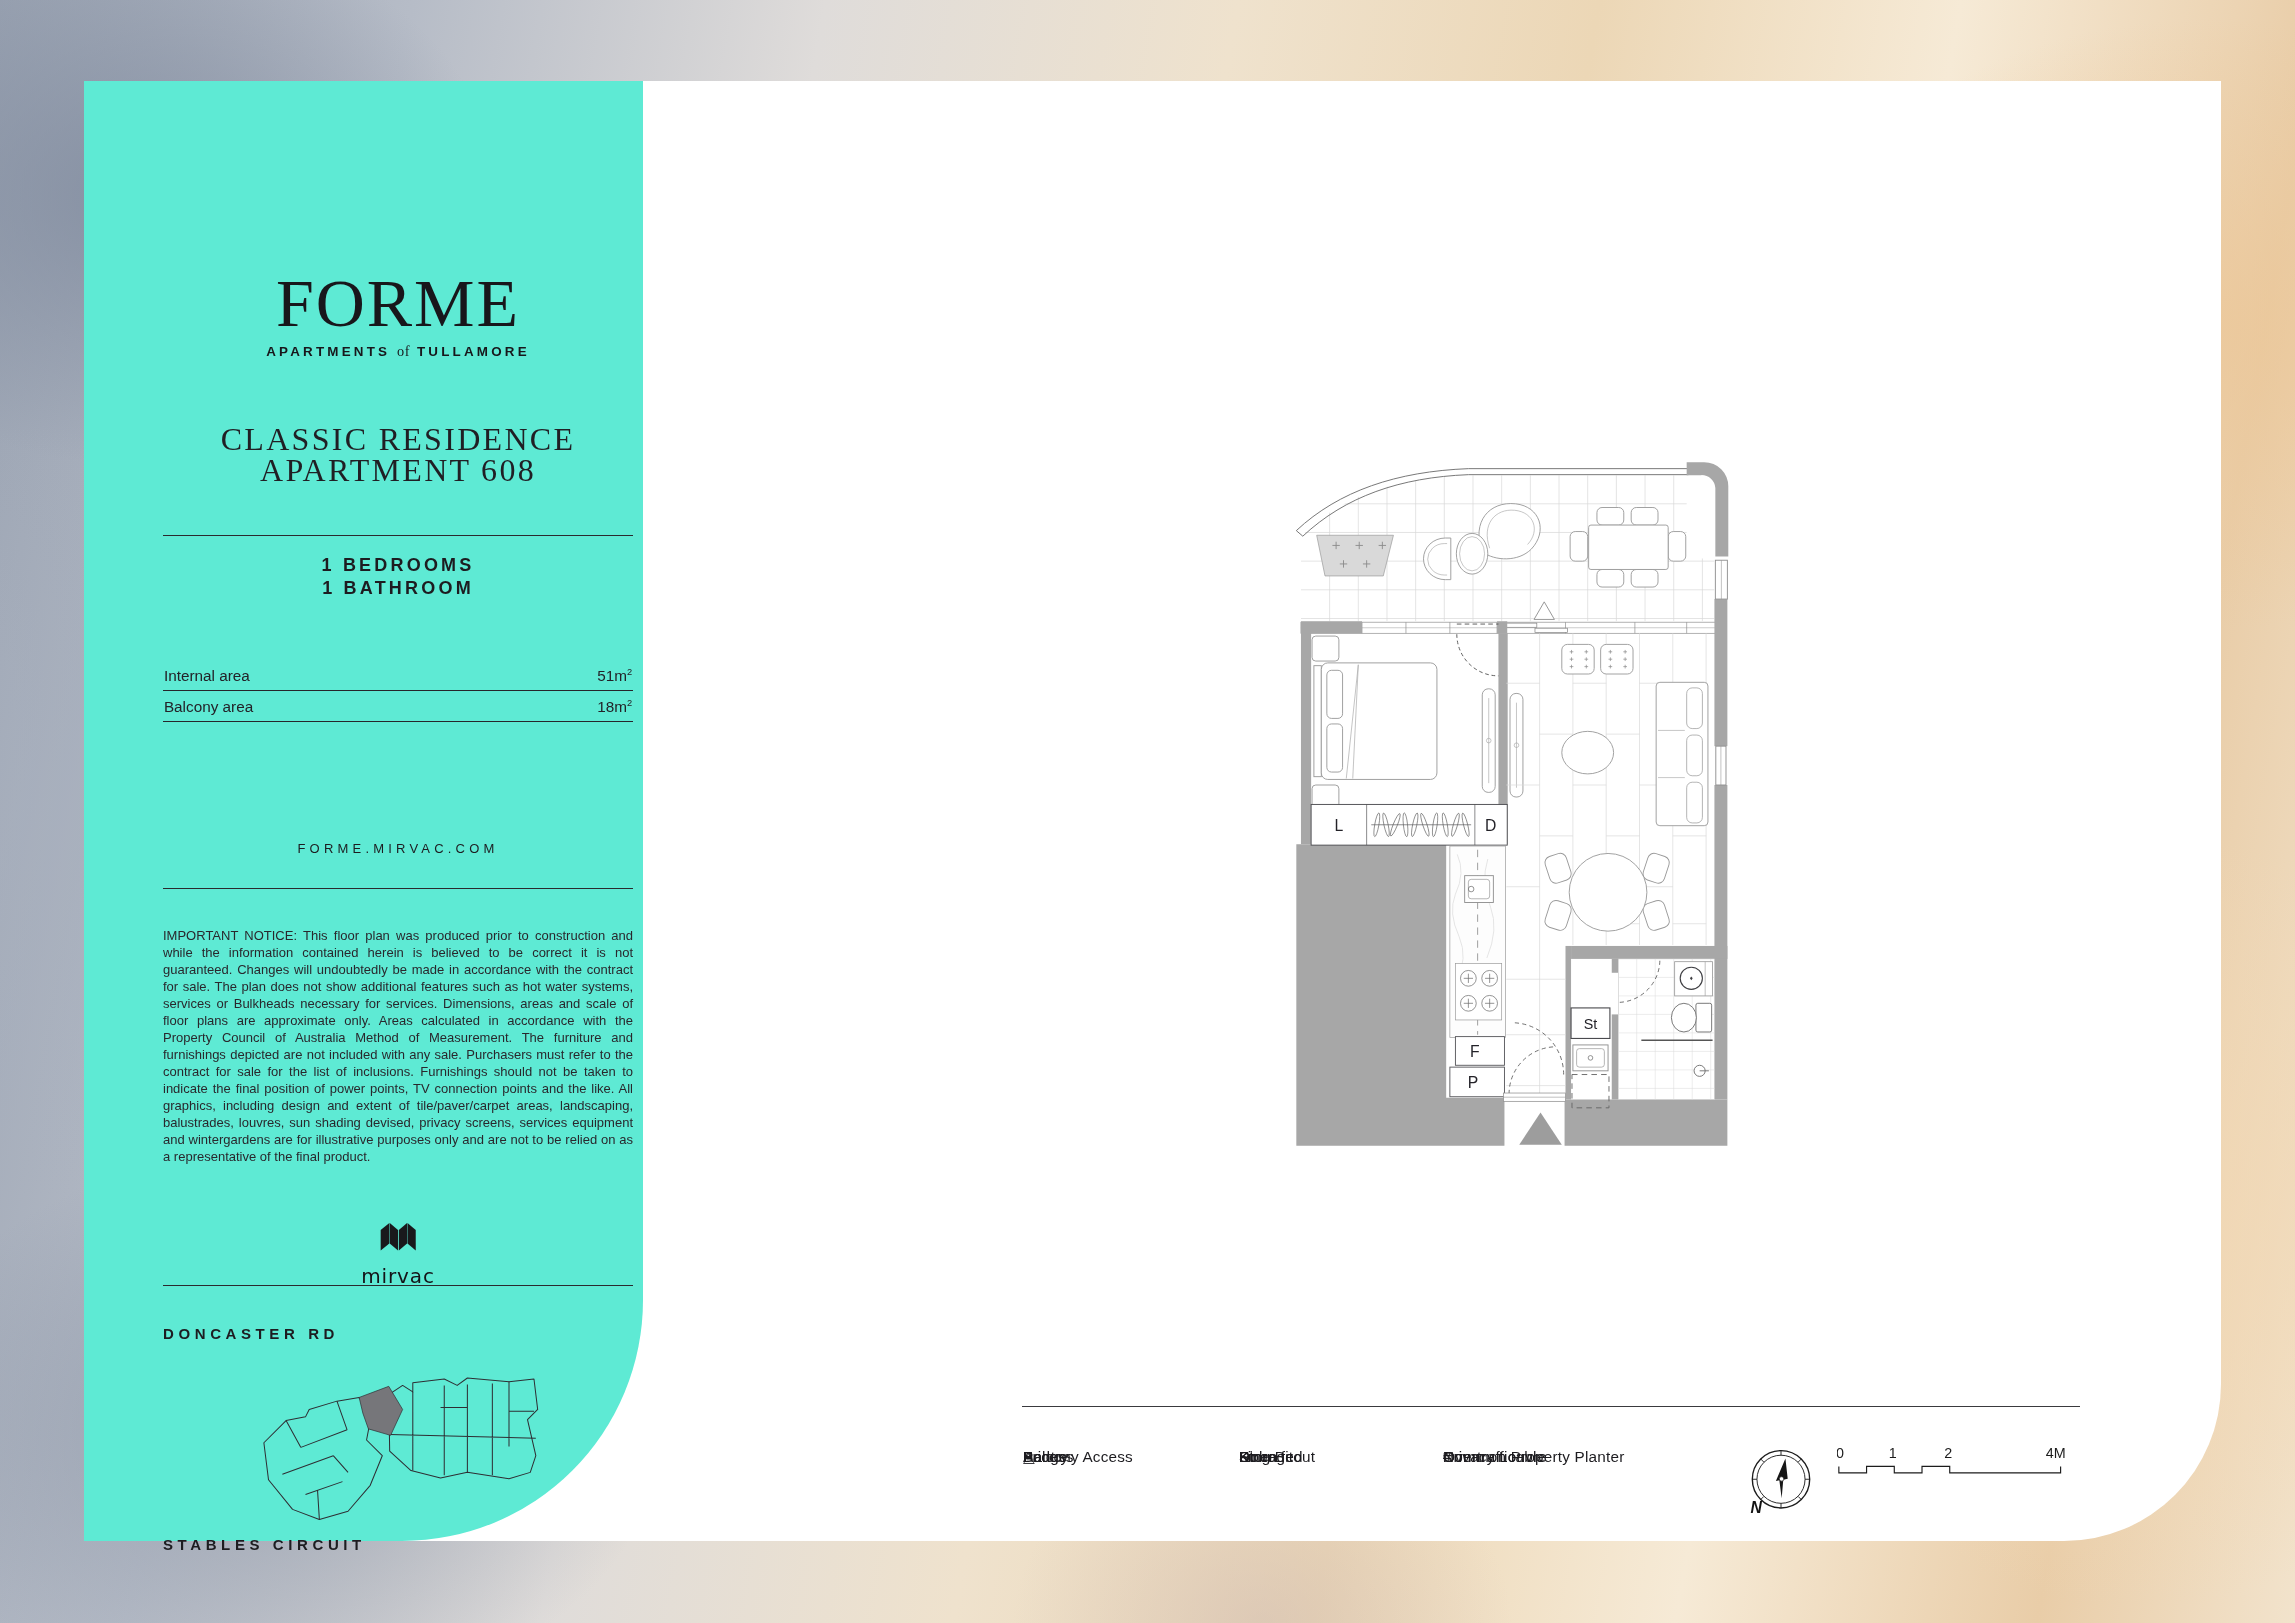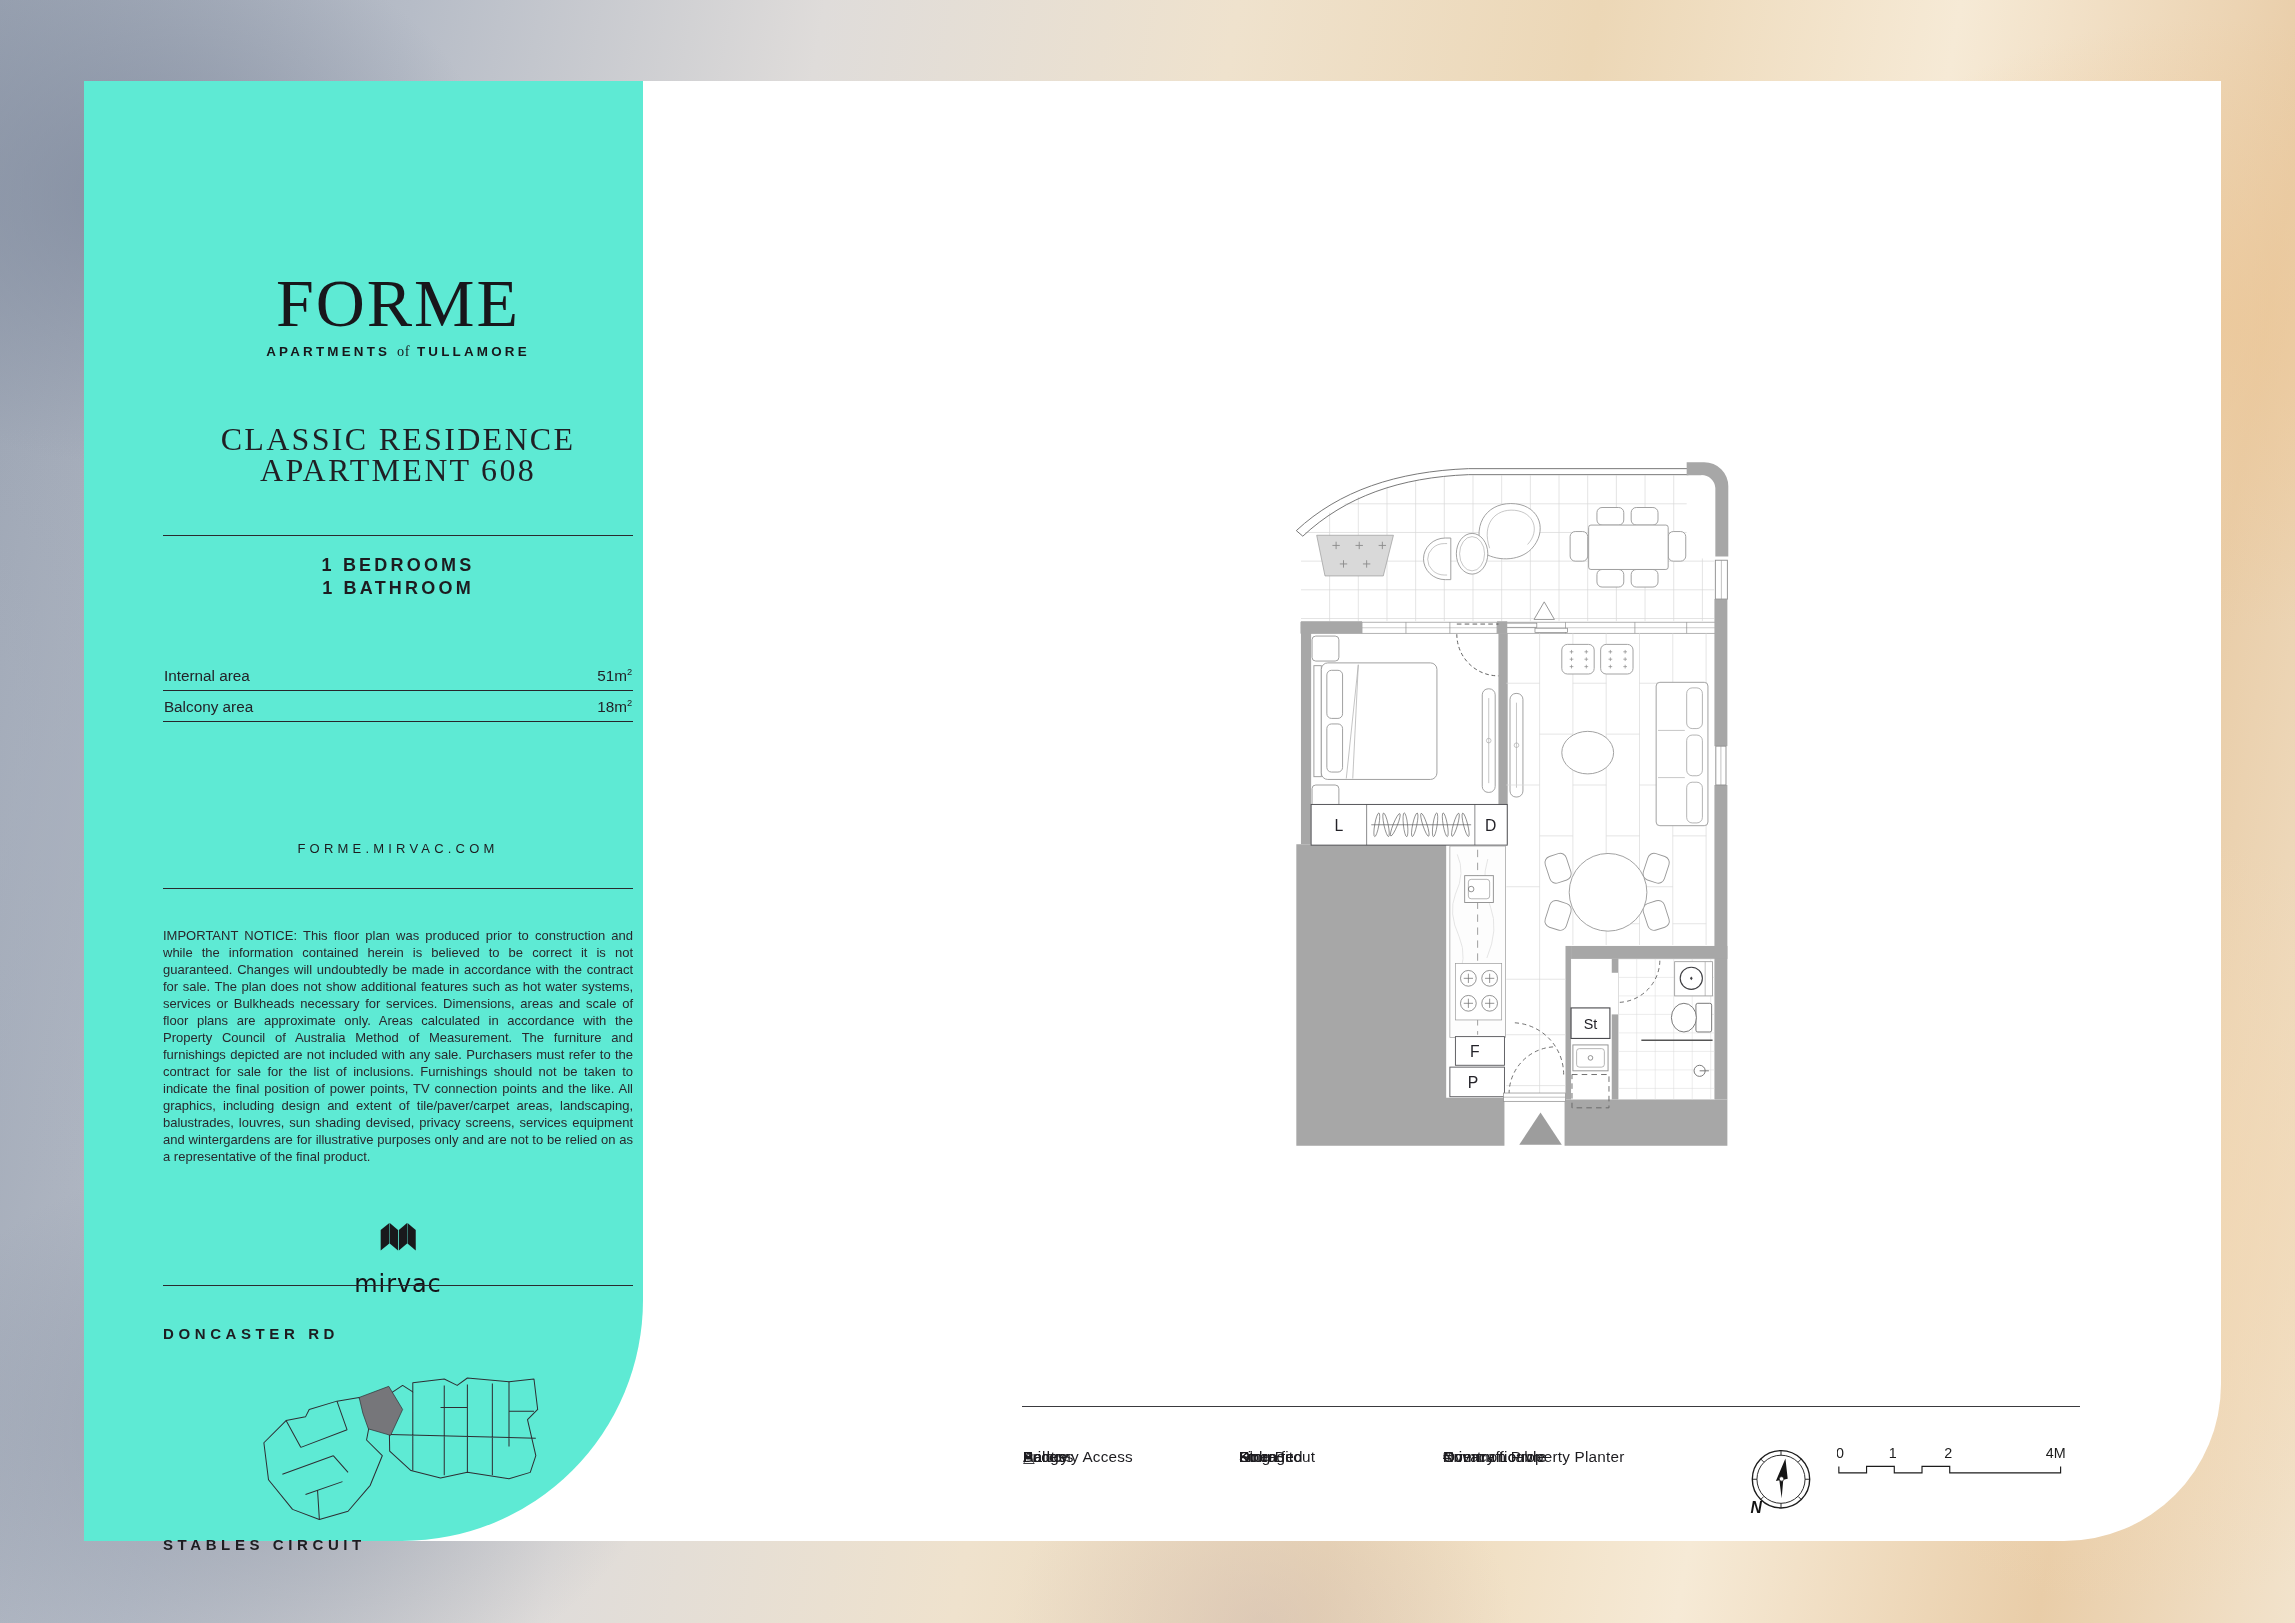--- a/index.html
+++ b/index.html
@@ -33,22 +33,22 @@
   .area-row{position:relative;display:flex;justify-content:space-between;
     padding:7.4px 0.9px 4.6px 0.9px;border-bottom:1.4px solid #26262b;}
   .area-row.total{margin-top:24px;border-top:1.4px solid #26262b;}
   sup{font-size:9.3px;}
   .website{left:79px;width:470px;top:760px;text-align:center;font-size:13px;font-weight:normal;
     letter-spacing:4.2px;color:#1d1c20;}
   .notice{left:79px;width:470px;top:831px;font-size:13px;line-height:17px;
     text-align:justify;color:#29282d;margin-top:15px;}
   .mirvac{left:0;width:628px;top:1139px;display:flex;flex-direction:column;align-items:center;position:absolute;}
   .mirvac svg{position:static;}
-  .mirvac .mname{position:static;font-family:"DejaVu Sans",sans-serif;font-size:24px;
-    letter-spacing:0.9px;color:#141317;margin-top:17px;text-align:right;}
+  .mirvac .mname{position:static;font-family:"DejaVu Sans",sans-serif;font-size:20px;
+    letter-spacing:0.9px;color:#141317;margin-top:11px;text-align:right;}
   .road{left:79px;width:470px;text-align:left;font-size:15px;font-weight:bold;letter-spacing:4.6px;color:#1d1c20;}
   .keyplan{left:166px;top:1284px;}
   
   .main *{position:absolute;}
   .plan{left:1204px;top:380px;}
   .legend-rule{left:938px;top:1325px;width:1058px;height:0;border-top:1.2px solid #3a3a3e;position:absolute;}
   .legend{position:absolute;top:1363px;display:flex;flex-direction:column;}
   .lg-row{display:flex;align-items:center;height:26px;}
   .lg-sym{width:27px;font-size:15.3px;color:#1d1c20;font-weight:500;flex:0 0 27px;}
   .lg-label{font-size:15.3px;color:#1d1c20;letter-spacing:0.2px;white-space:nowrap;}

